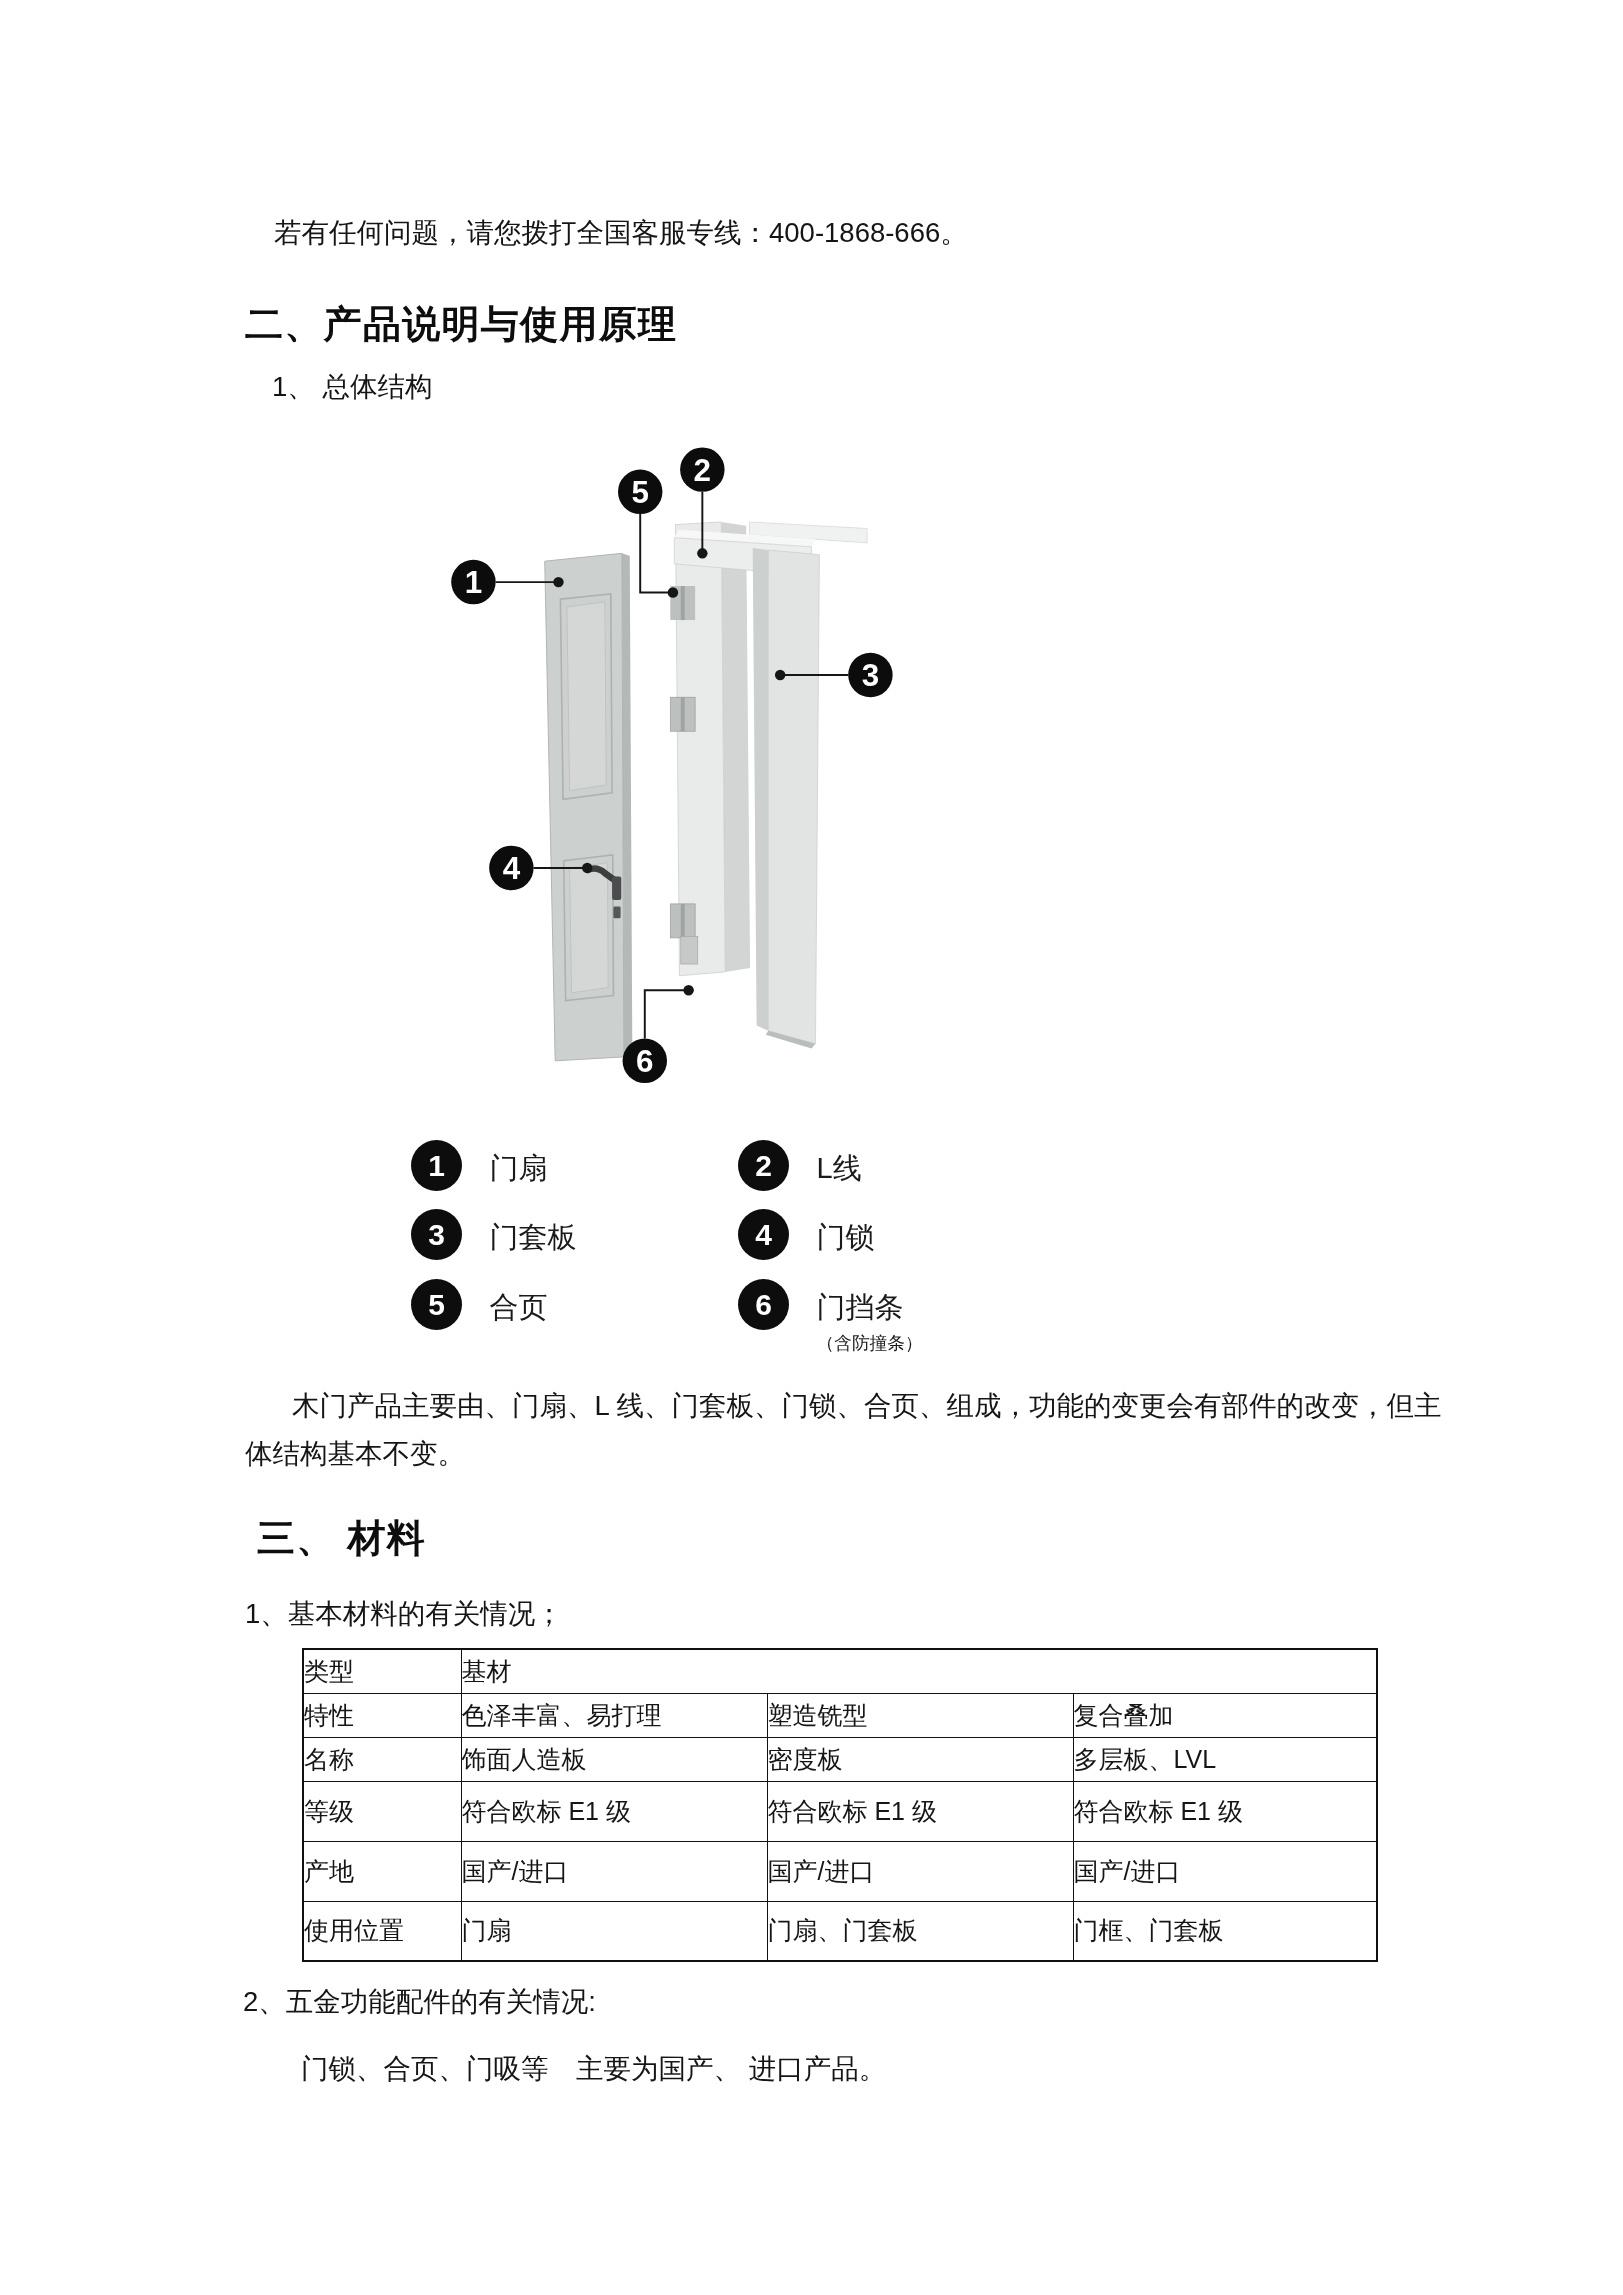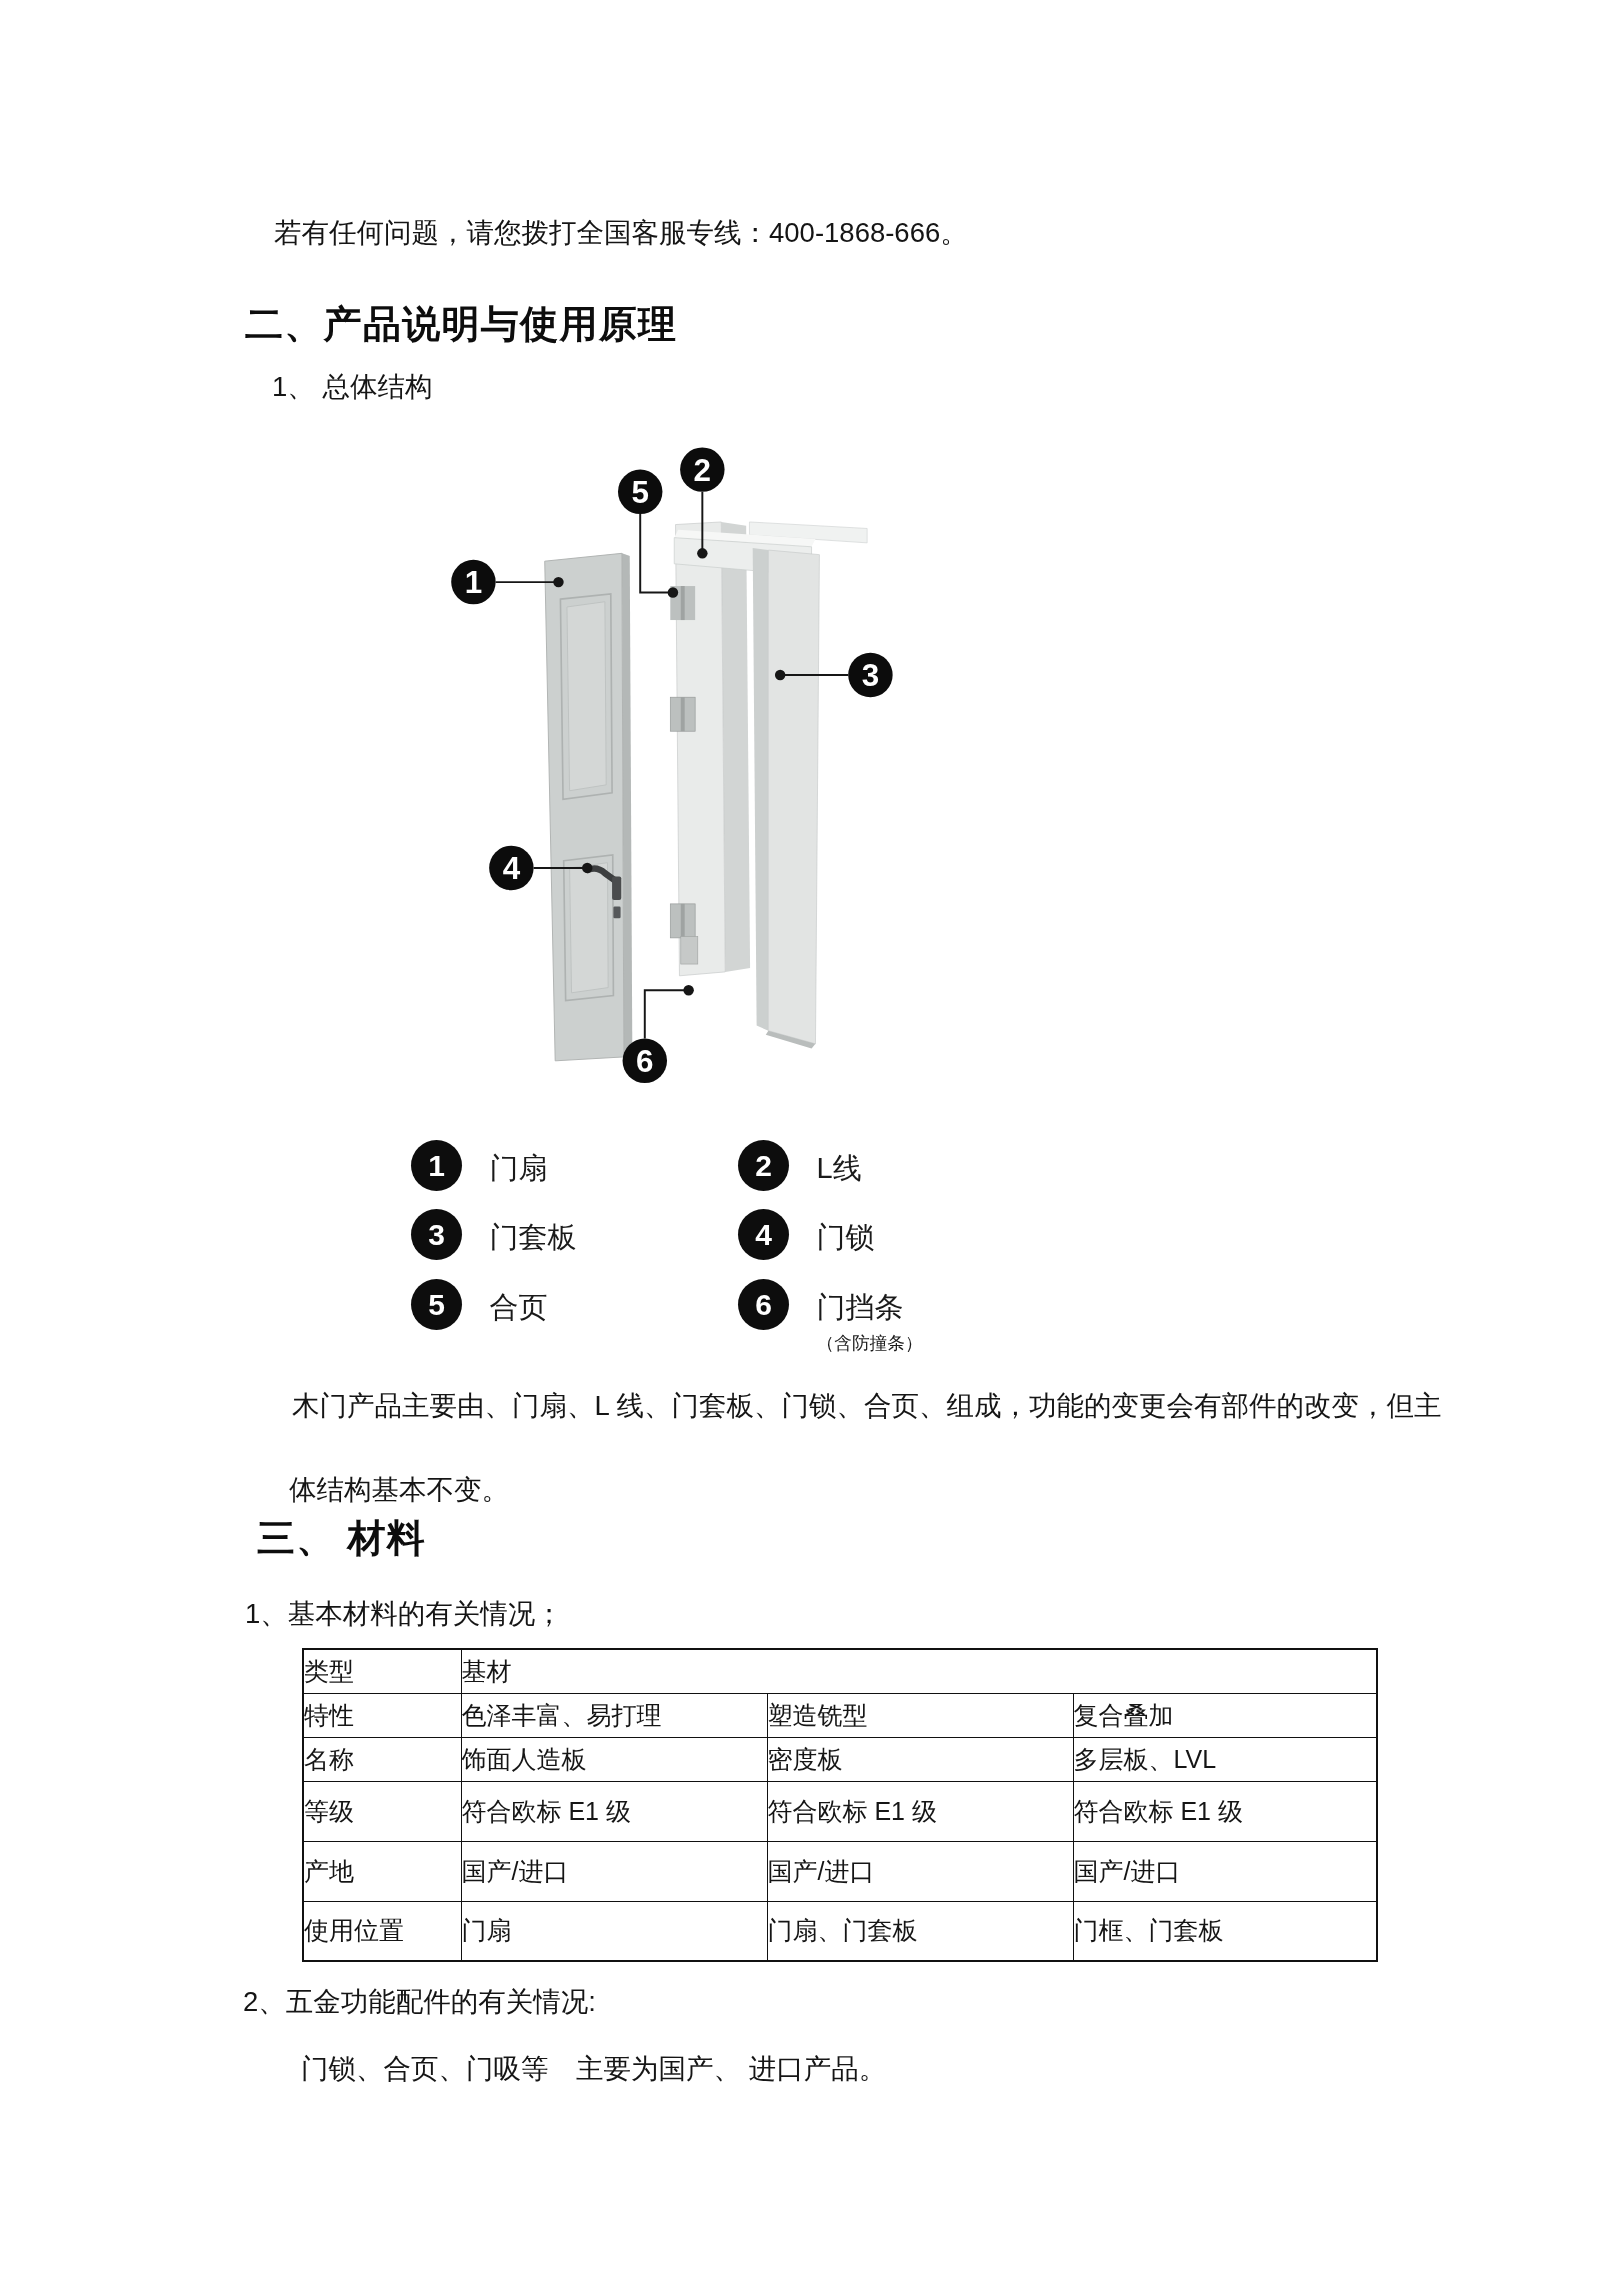--- a/index.html
+++ b/index.html
@@ -155,21 +155,21 @@
   </div>
   <div class="legend-item" style="left:738px;top:1279px;">
     <span class="lnum">6</span>
     <span class="llabel">
       <span>门挡条</span>
       <span class="lsub">（含防撞条）</span>
     </span>
   </div>
 
   <div class="abs body-text" style="left:292px;top:1389px;">木门产品主要由、门扇、L 线、门套板、门锁、合页、组成，功能的变更会有部件的改变，但主</div>
-  <div class="abs body-text" style="left:245px;top:1473px;margin-left:44px;">体结构基本不变。</div>
+  <div class="abs body-text" style="left:245px;top:1437px;">体结构基本不变。</div>
 
   <div class="abs h1" style="left:257px;top:1513px;">三、 材料</div>
 
   <div class="abs body-text" style="left:245px;top:1597px;text-align:center;">1、基本材料的有关情况；</div>
 
   <div class="abs" style="left:302px;top:1648px;">
     <table class="mat">
       <colgroup>
         <col style="width:158px">
           <col style="width:306px">

